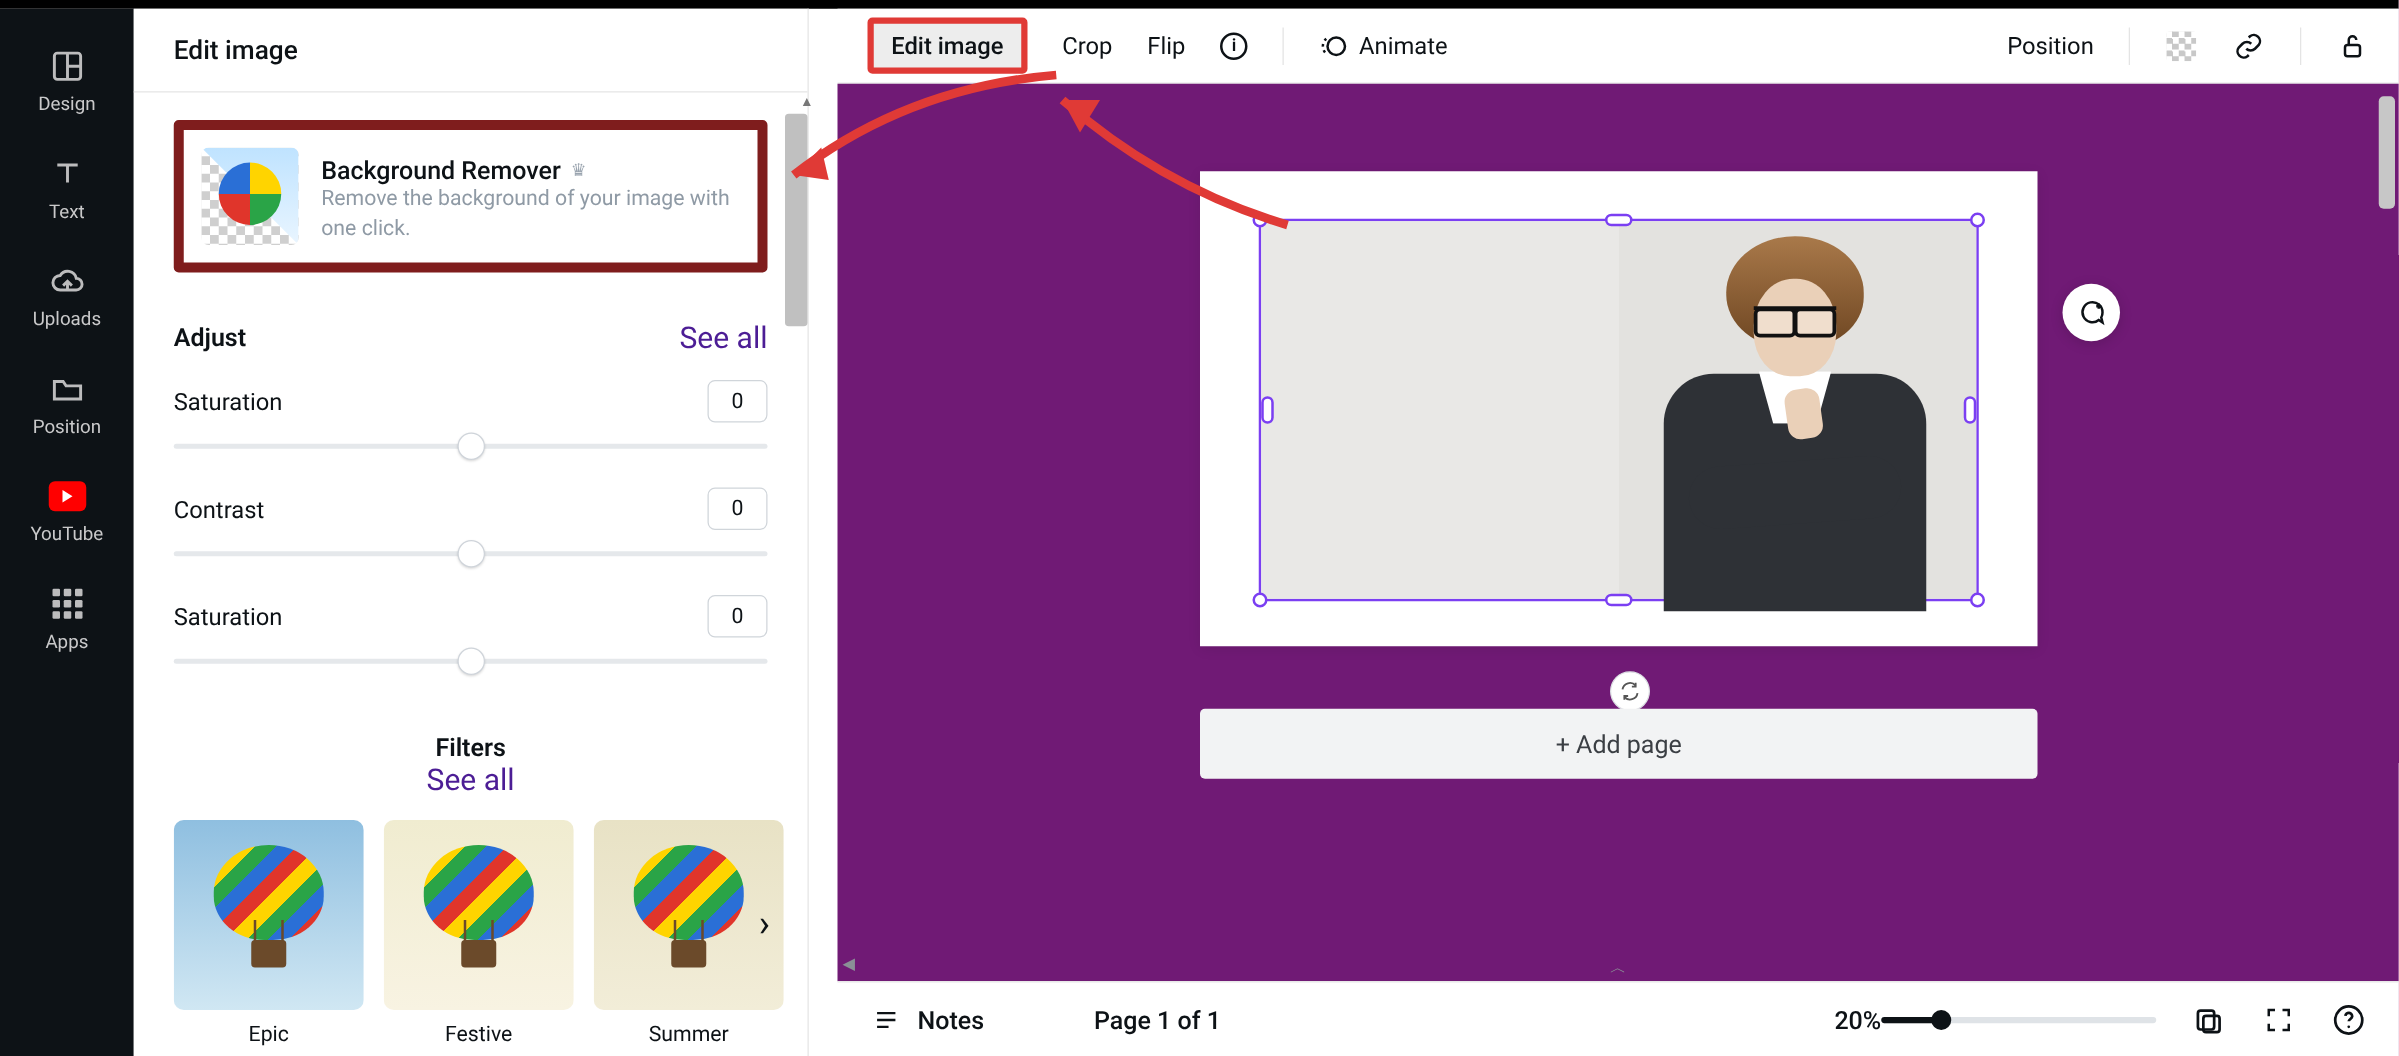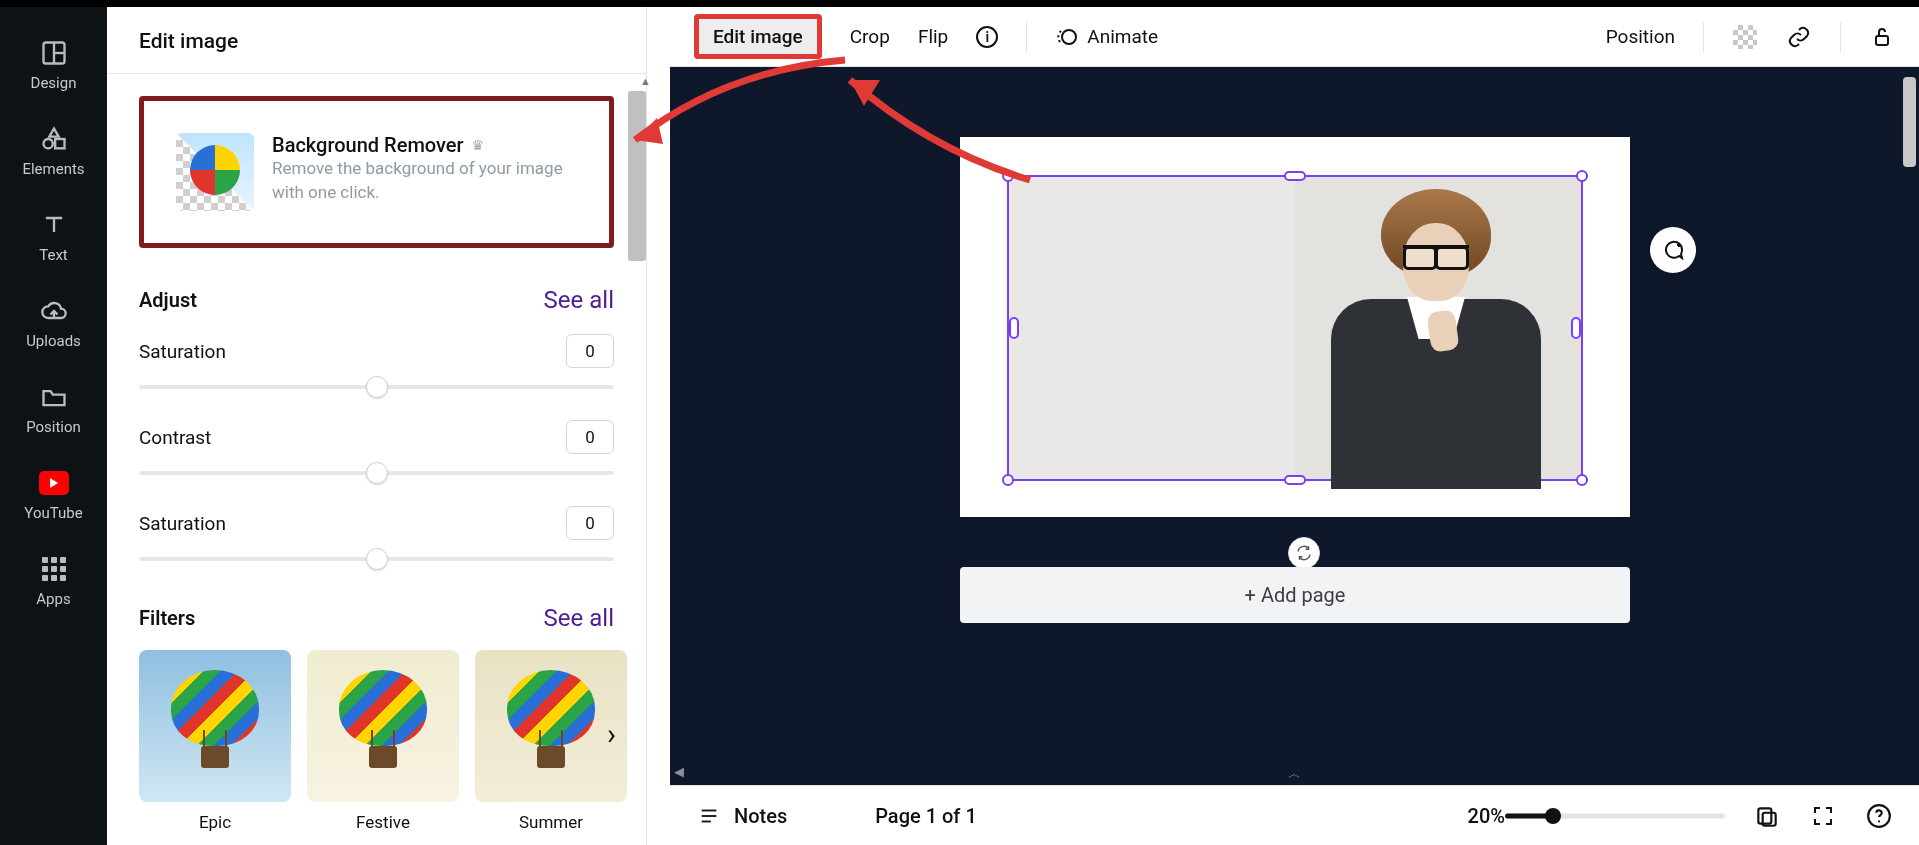--- a/index.html
+++ b/index.html
@@ -30,22 +30,22 @@
 
   
   .side-panel {
     position:absolute; top:7px; left:107px; width:540px; bottom:0; background:#fff;
     border-right:1px solid #e5e5e5;
     display:flex; flex-direction:column;
   }
   .panel-title { padding:22px 32px 20px; font-size:21px; font-weight:500; border-bottom:1px solid #e5e5e5;}
   .panel-scroll{ flex:1; overflow:auto; padding:22px 32px 0; position:relative;}
   .bg-remover {
-    display:flex; gap:18px; align-items:flex-start; padding:32px;
-    border:5px solid #7f1d1d; border-radius:4px; cursor:pointer;
+    display:flex; gap:18px; align-items:flex-end; padding:14px;
+    border:8px solid #7f1d1d; border-radius:4px; cursor:pointer;
   }
   .bg-thumb { width:78px; height:78px; border-radius:6px; position:relative; overflow:hidden; flex:0 0 78px;}
   .bg-thumb .checker{position:absolute;inset:0;background:
     repeating-conic-gradient(#cfcfcf 0 25%,#fff 0 50%) 0 0/14px 14px;}
   .bg-thumb .sky{position:absolute;inset:0;background:linear-gradient(#bfe3ff,#e9f5ff);clip-path:polygon(0 0,100% 0,100% 100%,0 0);}
   .bg-thumb .ball{position:absolute;top:12px;left:14px;width:50px;height:50px;border-radius:50%;
     background:conic-gradient(#ffd400 0 90deg,#2aa447 90deg 180deg,#e0352b 180deg 270deg,#2a6fd6 270deg 360deg);}
   .bg-remover h3{font-size:20px; font-weight:500; display:flex; align-items:center; gap:8px;}
   .crown{font-size:14px;color:#9aa4af;}
   .bg-remover p{font-size:17px;color:#8f9aa5; line-height:1.4;}
@@ -85,21 +85,21 @@
   .edit-image-btn{border:5px solid #e03a36;background:#ededed;border-radius:4px;padding:6px 14px;font-weight:500;}
   .circle-i{width:22px;height:22px;border:2px solid #0d1216;border-radius:50%;display:flex;align-items:center;justify-content:center;font-size:14px;font-weight:600;}
   .tb-sep{width:1px;height:30px;background:#e4e4e4;}
   .tb-spacer{flex:1;}
   .tb-icon{width:26px;height:26px;display:flex;align-items:center;justify-content:center;cursor:pointer;color:#0d1216;}
   .checker-sm{width:24px;height:24px;border-radius:3px;background:repeating-conic-gradient(#c8c8c8 0 25%,#fff 0 50%) 0 0/10px 10px;}
   .lock svg,.tb-icon svg{width:24px;height:24px;}
 
   
   .canvas-area{
-    position:absolute;top:67px;left:670px;right:0;bottom:60px;background:#0f172a;overflow:hidden;
+    position:absolute;top:67px;left:670px;right:0;bottom:60px;background:#701a75;overflow:hidden;
   }
   .page{
     position:absolute;top:70px;left:290px;width:670px;height:380px;background:#fff;box-shadow:0 2px 10px rgba(0,0,0,.08);
   }
   .sel{
     position:absolute;top:38px;left:47px;width:576px;height:306px;border:2px solid #7b3ff2;
   }
   .sel .img{position:absolute;inset:0;background:linear-gradient(90deg,#e9e8e6 0 50%,#e3e2df 50% 100%);}
   .person{position:absolute;right:40px;bottom:0;width:230px;height:300px;}
   .hair{position:absolute;top:10px;left:70px;width:110px;height:90px;border-radius:50% 50% 46% 48%;background:linear-gradient(#a9794a,#6d4521);} 
@@ -168,30 +168,20 @@
           <rect x="3" y="3" width="18" height="18" rx="2"></rect>
           <line x1="12" y1="3" x2="12" y2="21"></line>
           <line x1="12" y1="12" x2="21" y2="12"></line>
         </svg>
     </div>
     <span>Design</span>
   </div>
   <div class="nav-item">
     <div class="nav-icon">
       <svg viewBox="0 0 24 24" width="28" height="28" fill="none" stroke="#bcbcbd" stroke-width="2">
-          <circle cx="7" cy="16" r="4"></circle>
-          <rect x="13" y="12" width="8" height="8"></rect>
-          <path d="M12 3l4 7H8z"></path>
-        </svg>
-    </div>
-    <span>Elements</span>
-  </div>
-  <div class="nav-item">
-    <div class="nav-icon">
-      <svg viewBox="0 0 24 24" width="28" height="28" fill="none" stroke="#bcbcbd" stroke-width="2">
           <path d="M5 6h14M12 6v12"></path>
         </svg>
     </div>
     <span>Text</span>
   </div>
   <div class="nav-item">
     <div class="nav-icon">
       <svg viewBox="0 0 24 24" width="28" height="28" fill="none" stroke="#bcbcbd" stroke-width="2">
           <path d="M7 18a5 5 0 010-10 6 6 0 0111 2 4 4 0 010 8H7z"></path>
           <path d="M12 12v6M9 15l3-3 3 3"></path>
@@ -276,21 +266,21 @@
 
     <div class="adj-row">
       <label>Saturation</label>
       <div class="adj-val">0</div>
     </div>
     <div class="slider">
         <div class="track"></div>
         <div class="thumb"></div>
       </div>
 
-    <div class="section-head" style="margin-top:32px;">
+    <div class="section-head" style="margin-top:44px;flex-direction:column;">
       <h4>Filters</h4>
       <div class="see-all">See all</div>
     </div>
     <div class="filters-row">
       <div class="filter">
         <div class="fthumb epic">
             <div class="fsky"></div>
             <div class="balloon"></div>
             <div class="rope r1"></div>
             <div class="rope r2"></div>

